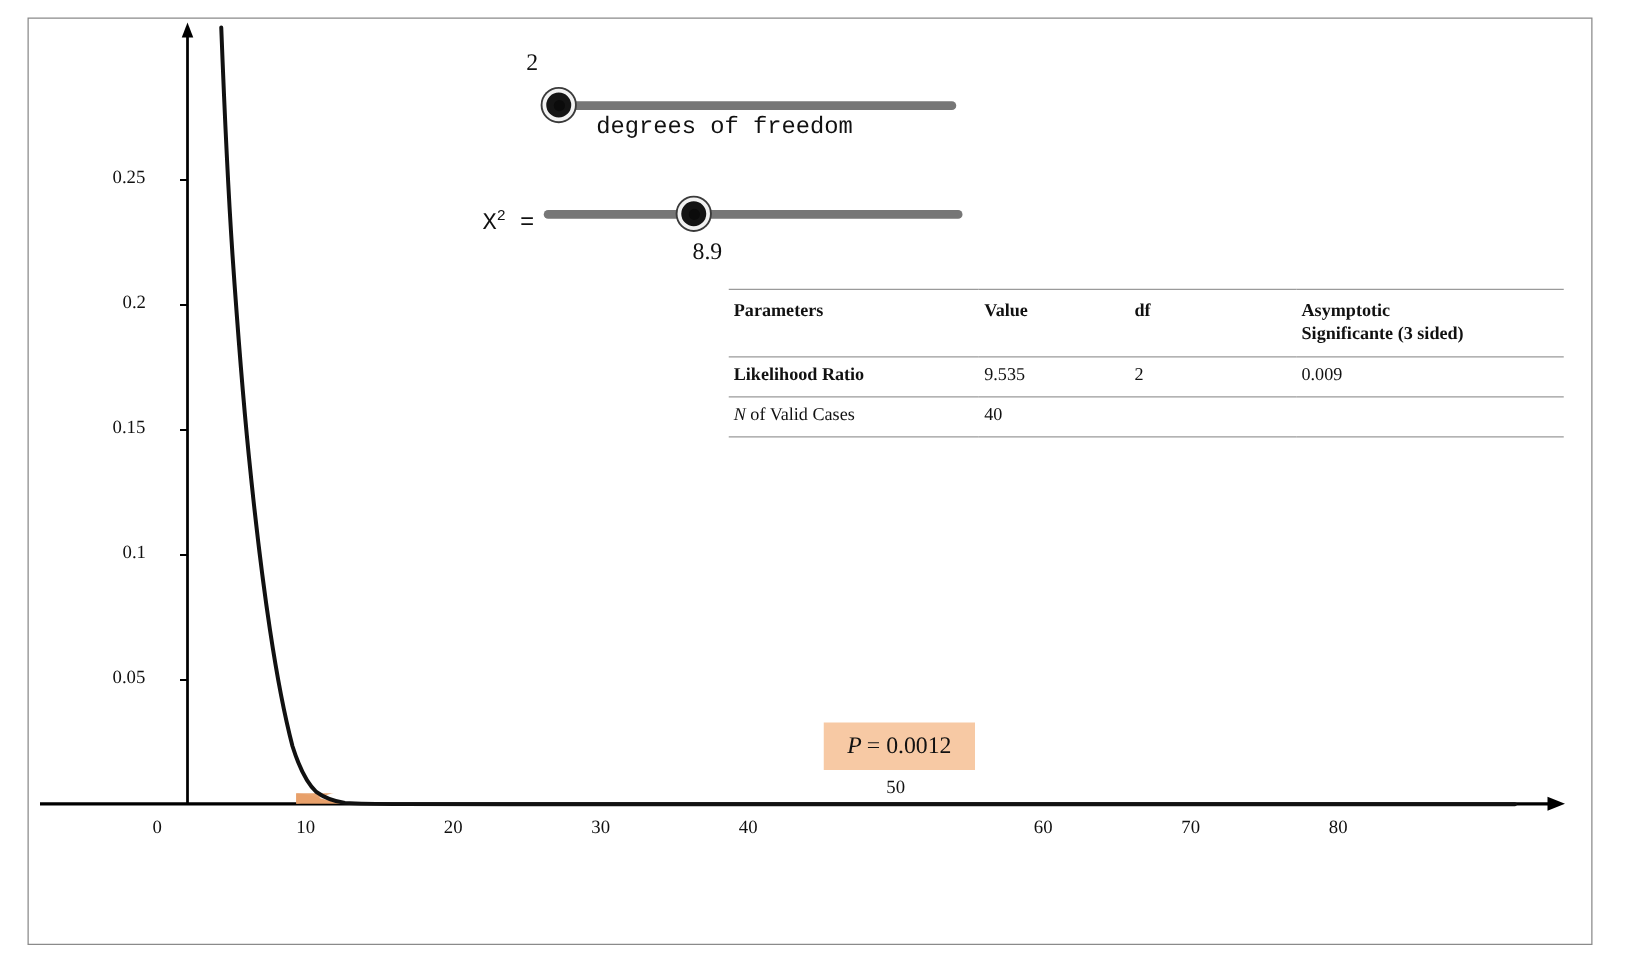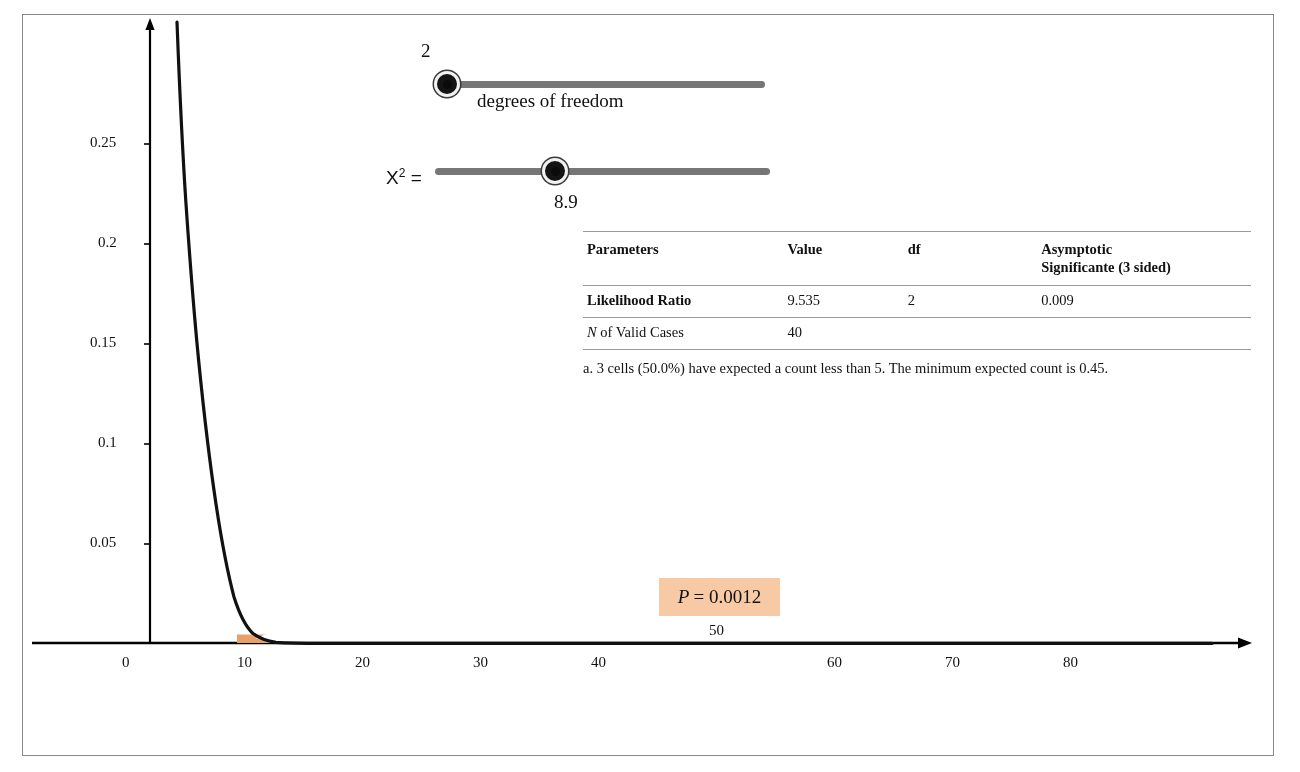--- a/index.html
+++ b/index.html
@@ -69,35 +69,35 @@
     content: "";
     position: absolute;
     left: 50%; top: 50%;
     width: 9px; height: 9px;
     margin: -4.5px 0 0 -4.5px;
     border-radius: 50%;
     background: #0b0b0b;
   }
   .slider-caption {
     position: absolute;
-    font-family: Liberation Serif, serif;
+    font-family: Liberation Mono, monospace;
     font-size: 19px;
     color: #111;
     white-space: nowrap;
   }
   .slider-value {
     position: absolute;
     font-family: "Liberation Serif", serif;
     font-size: 19px;
     color: #111;
     white-space: nowrap;
   }
   .chi-label {
     position: absolute;
-    font-family: Liberation Sans, sans-serif;
+    font-family: Liberation Mono, monospace;
     font-size: 19px;
     color: #111;
     white-space: nowrap;
   }
   .chi-label sup { font-size: 12px; }
 
   
   #results {
     position: absolute;
     left: 583px;
@@ -252,20 +252,19 @@
           <td>0.009</td>
         </tr>
         <tr class="last">
           <td><span class="ital">N</span> of Valid Cases</td>
           <td>40</td>
           <td></td>
           <td></td>
         </tr>
       </tbody>
     </table>
-    <div class="footnote">a. 3 cells (50.0%) have expected a count less than 5. The minimum expected count is 0.45.</div>
   </div>
 
   <div id="pbox">
     <span class="pv-italic">P</span>
     <span>= 0.0012</span>
   </div>
 </div>
 
 </body></html>

